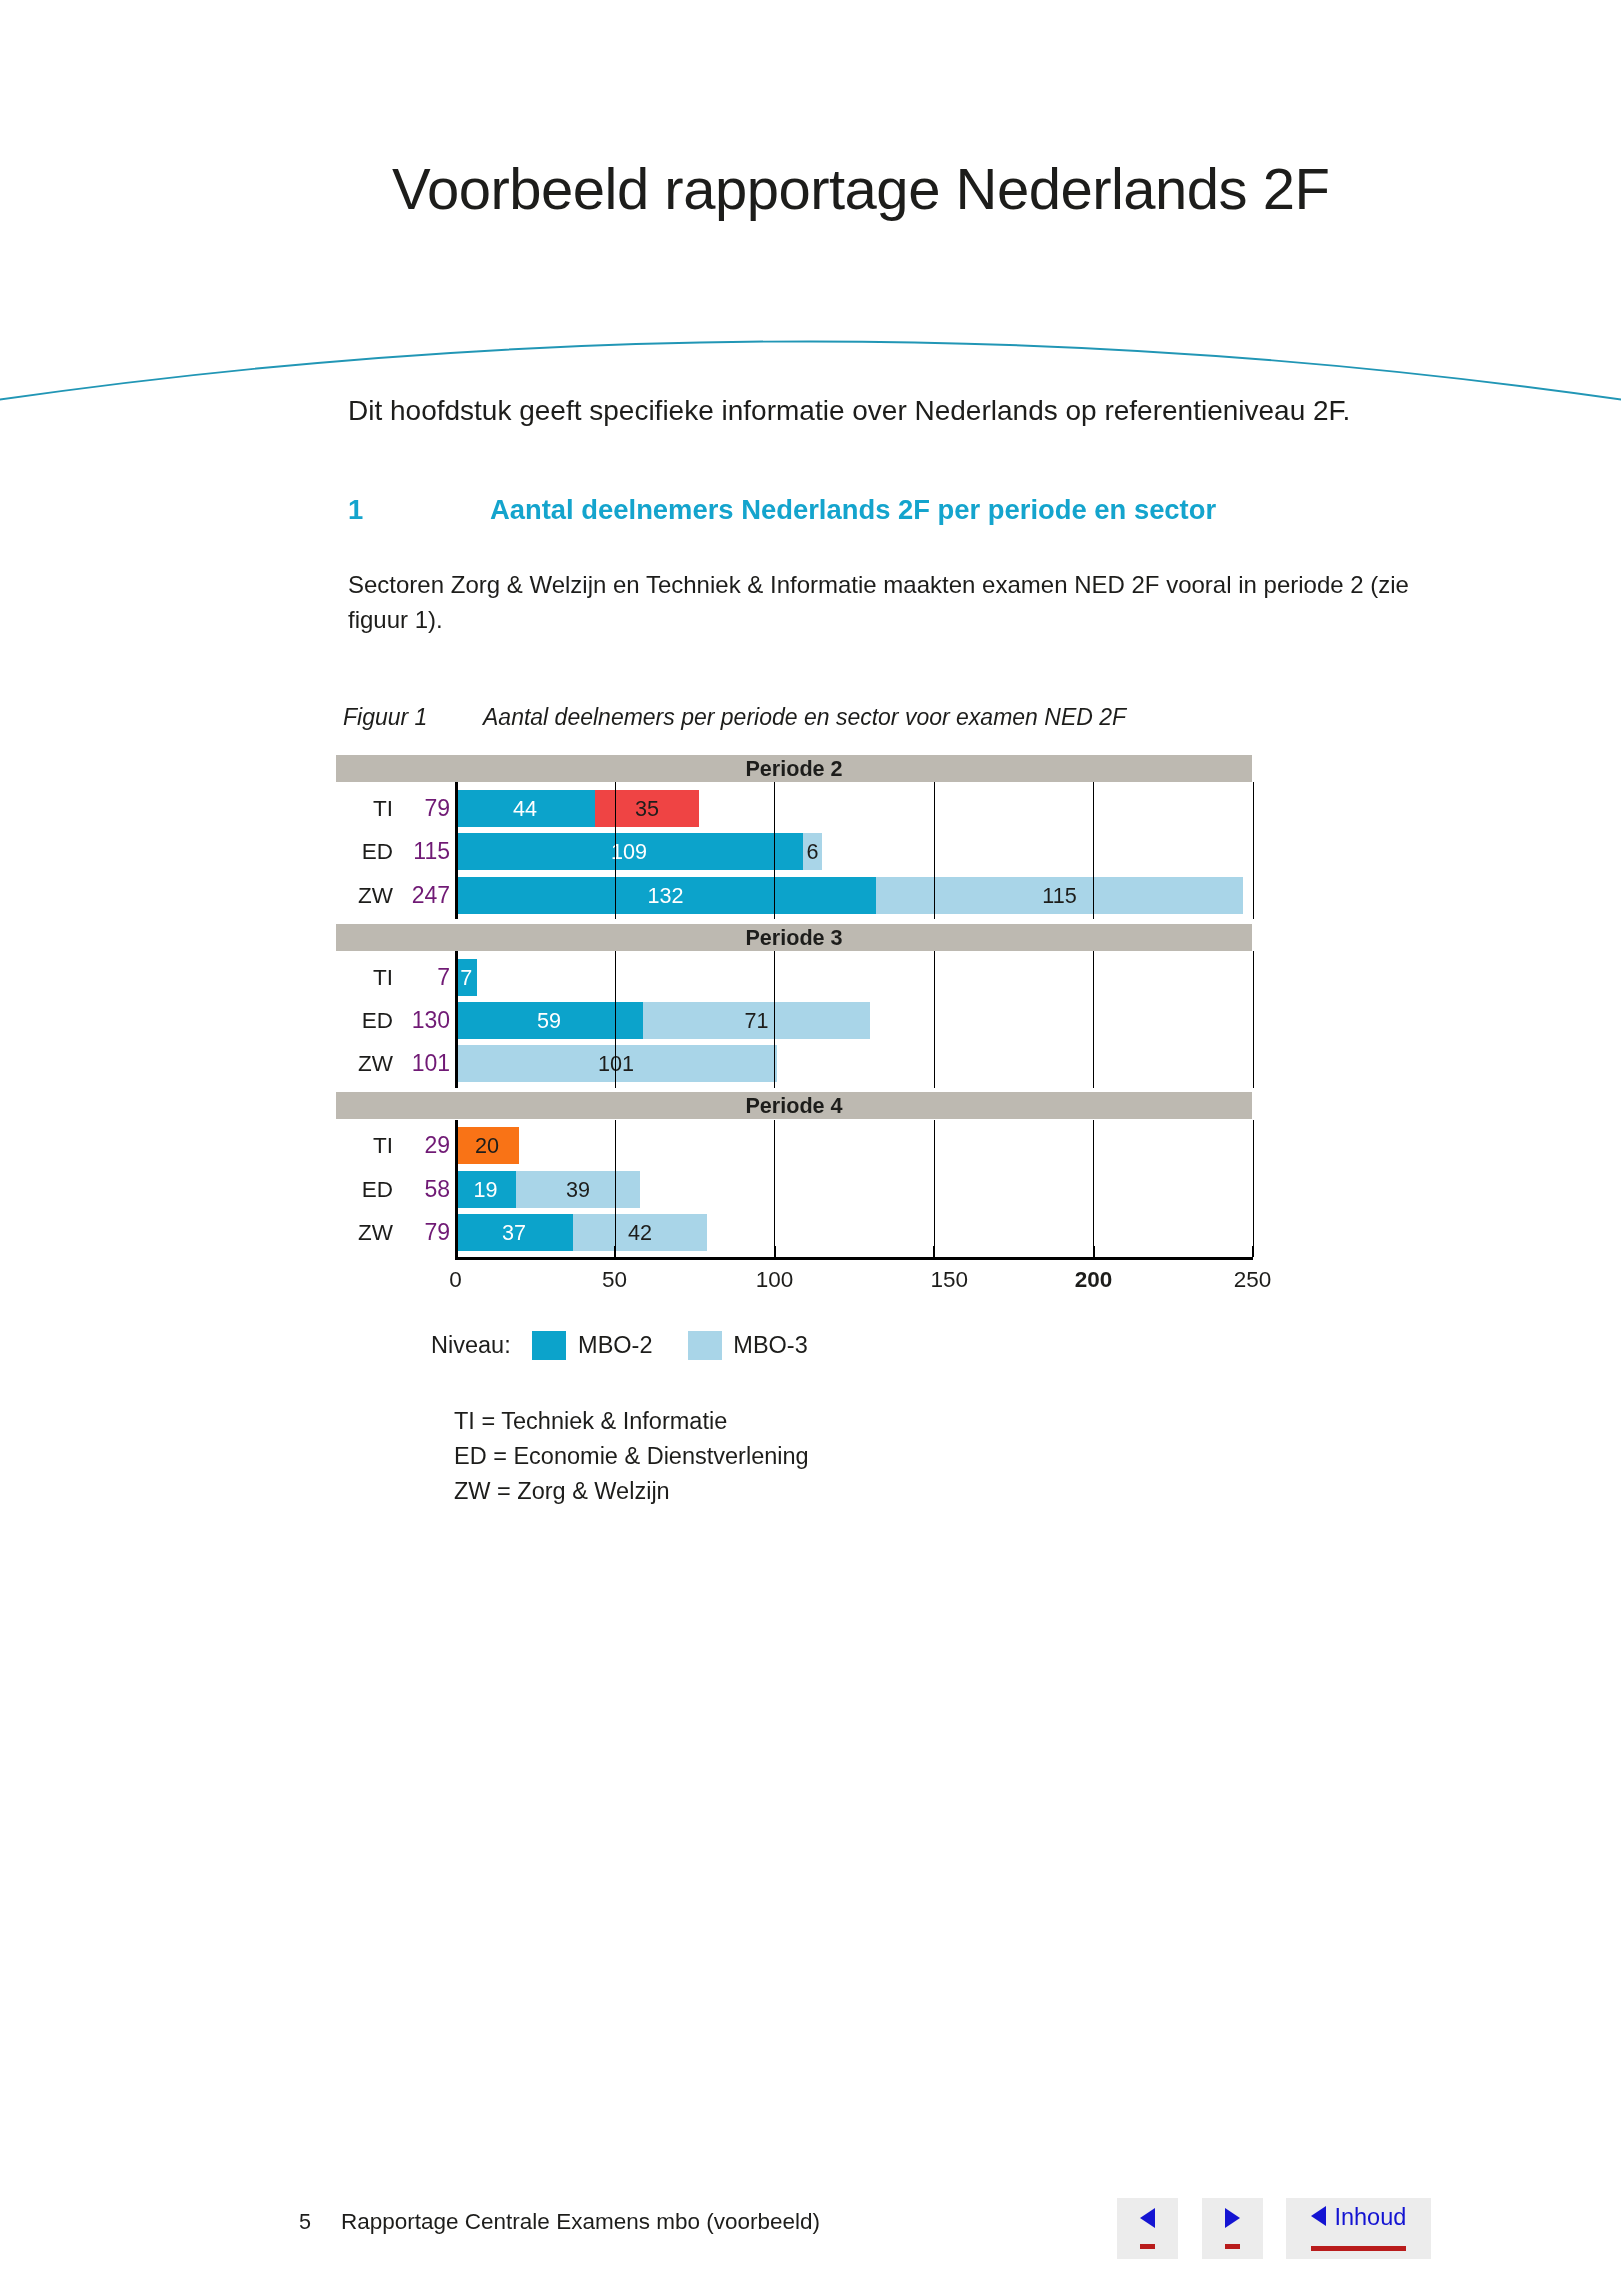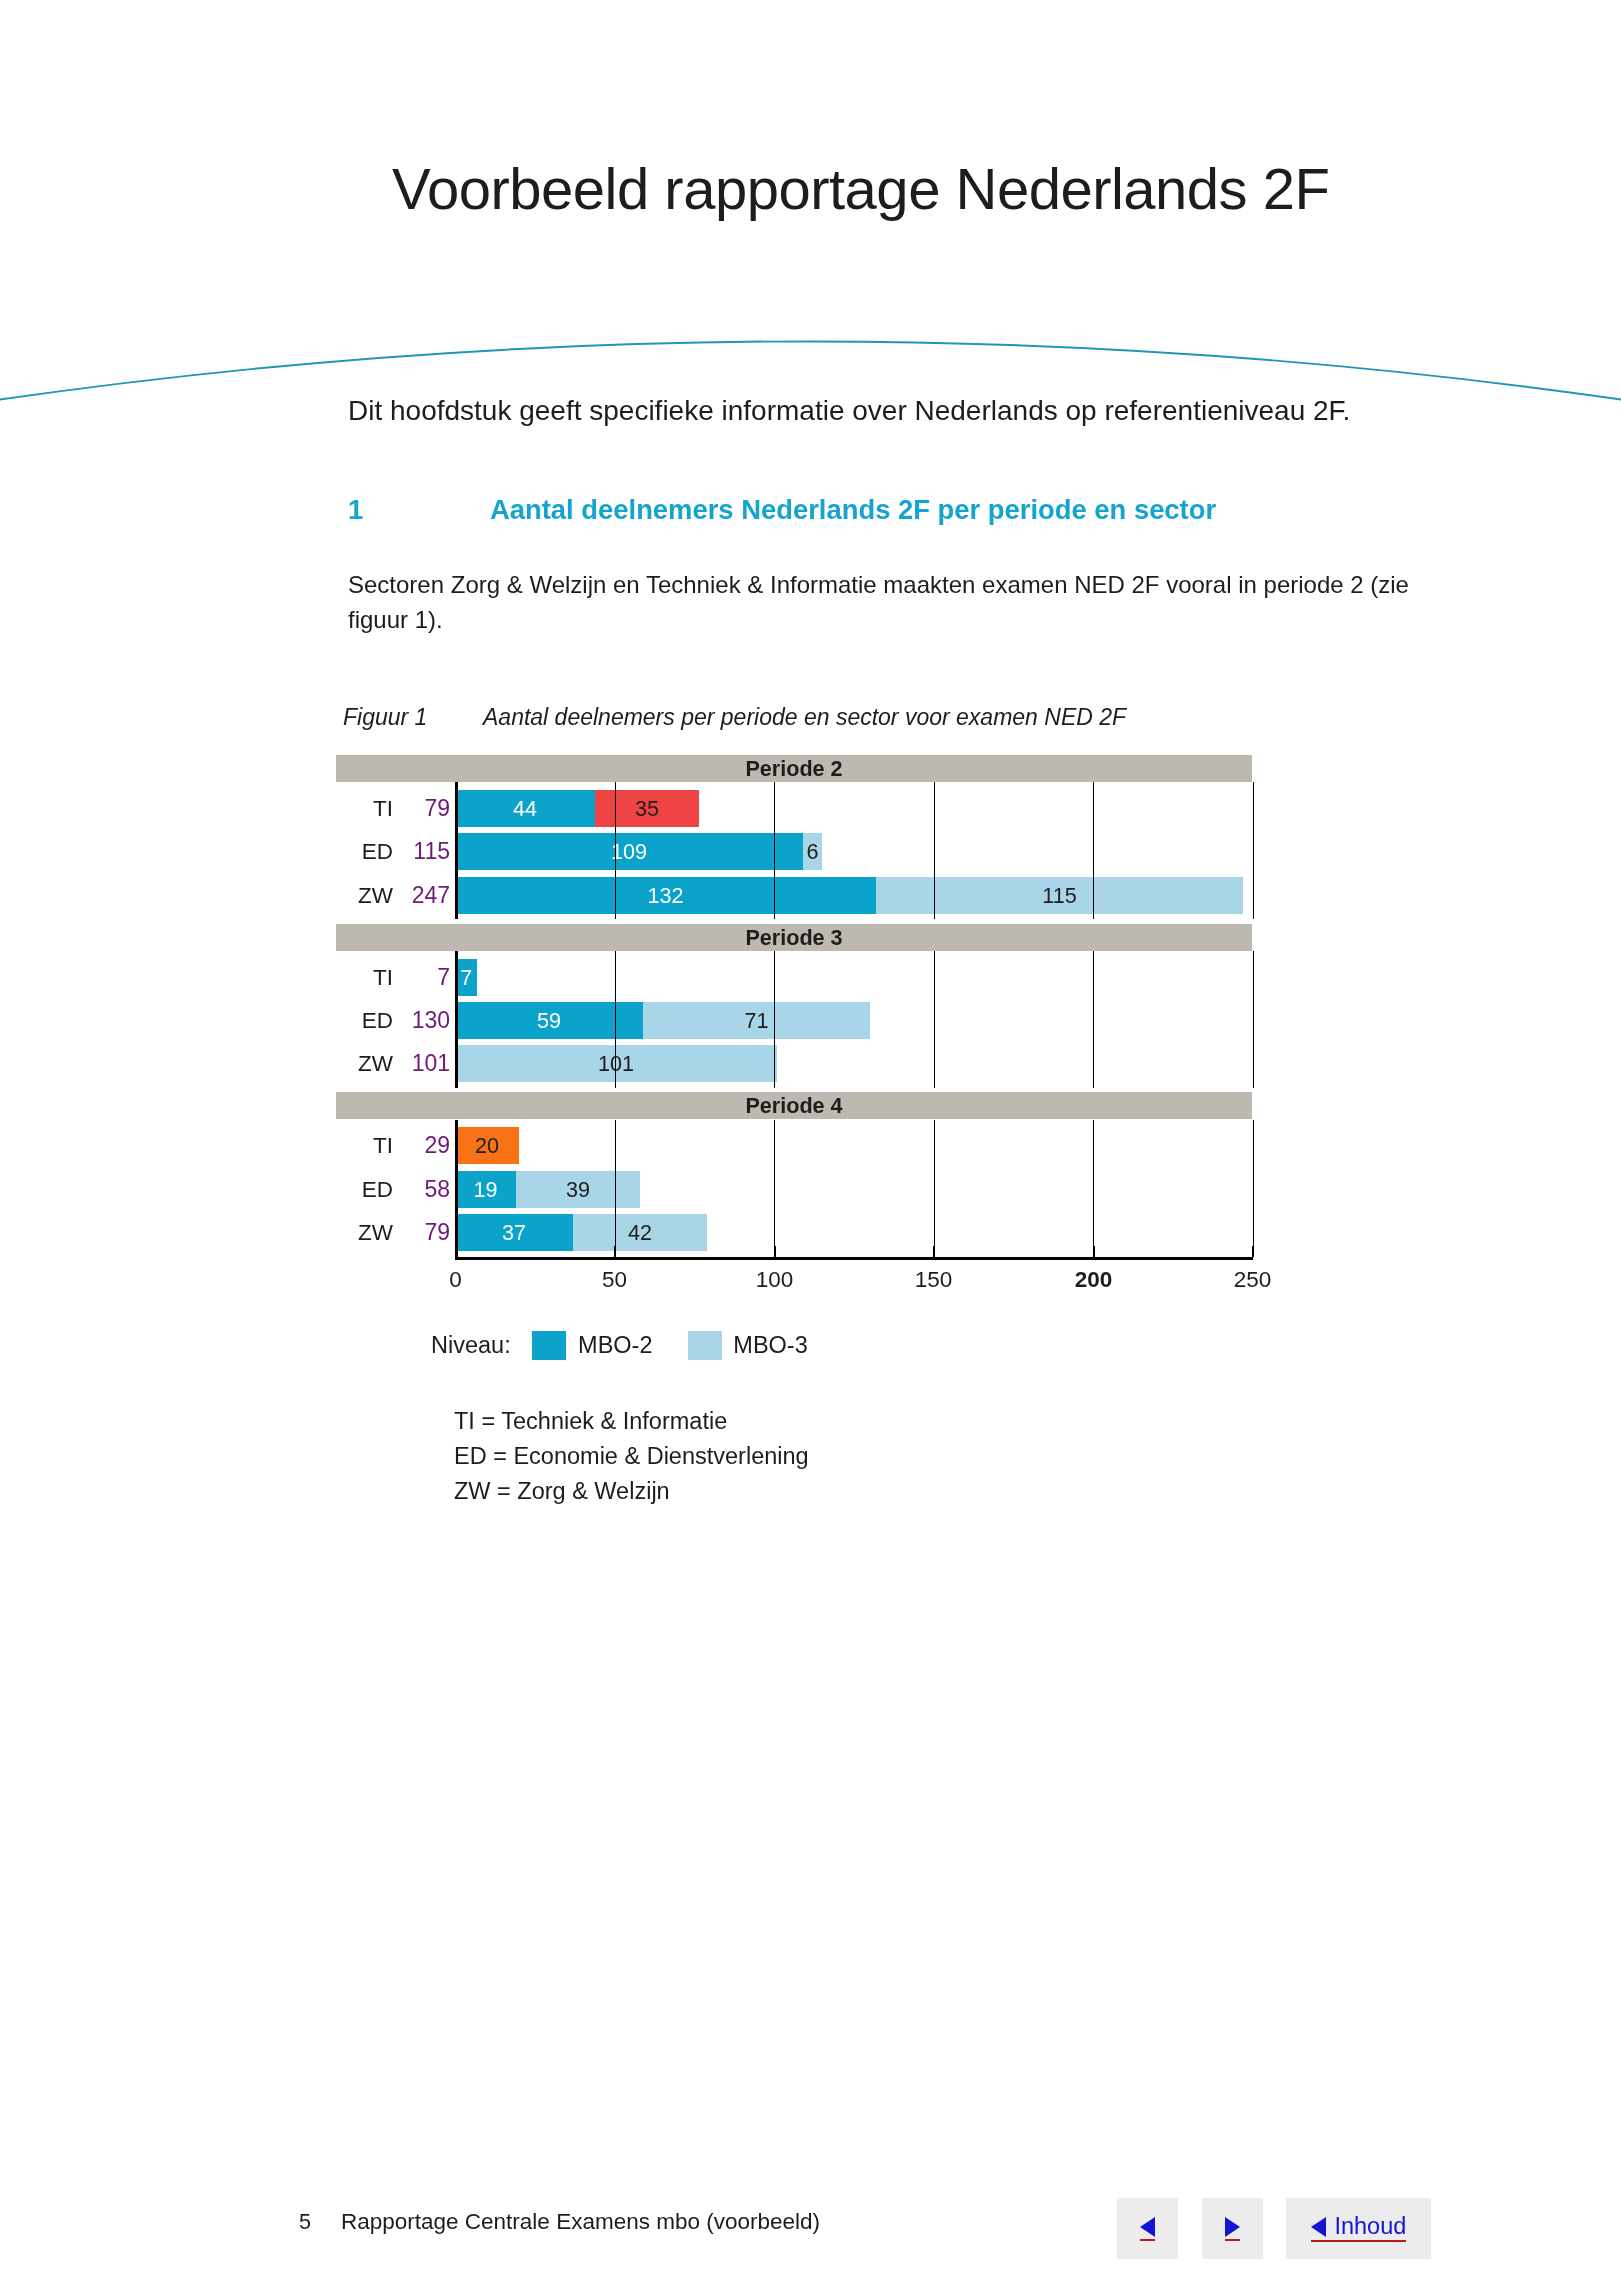--- a/index.html
+++ b/index.html
@@ -249,24 +249,23 @@
     top: 2198px;
     height: 61px;
     background: #ececec;
     display: flex;
     align-items: center;
     justify-content: center;
     color: #1414d2;
     font-size: 23.5px;
   }
   .nav-btn .underline-wrap {
-    border-bottom: 2px solid #b91c1c;
-    padding-bottom: 2px;
+    border-bottom: 5px solid #b91c1c;
+    padding-bottom: 16px;
     display: flex;
-    align-items: center;
     line-height: 1;
   }
   .nav-prev { left: 1117px; width: 61px; }
   .nav-next { left: 1202px; width: 61px; }
   .nav-toc  { left: 1286px; width: 145px; }
   .tri {
     display: inline-block;
     width: 0;
     height: 0;
   }
@@ -401,21 +400,21 @@
       <div class="gridline" style="left: 798px;"></div>
     </div>
     <div class="x-axis-line" style="top: 502px;"></div>
     <div class="x-tick" style="left: 119px; top: 491px;"></div>
     <div class="x-tick-label" style="left: 119px; top: 512px;">0</div>
     <div class="x-tick" style="left: 278px; top: 491px;"></div>
     <div class="x-tick-label" style="left: 278px; top: 512px;">50</div>
     <div class="x-tick" style="left: 438px; top: 491px;"></div>
     <div class="x-tick-label" style="left: 438px; top: 512px;">100</div>
     <div class="x-tick" style="left: 597px; top: 491px;"></div>
-    <div class="x-tick-label" style="left: 597px; top: 512px;">150</div>
+    <div class="x-tick-label" style="left: 597px; top: 512px; text-align: right;">150</div>
     <div class="x-tick" style="left: 757px; top: 491px;"></div>
     <div class="x-tick-label" style="left: 757px; top: 512px; font-weight: bold;">200</div>
     <div class="x-tick" style="left: 916px; top: 491px;"></div>
     <div class="x-tick-label" style="left: 916px; top: 512px;">250</div>
   </div>
 
 <div class="legend">
   <span class="legend-title">Niveau:</span>
   <span class="legend-item">
     <span class="legend-swatch mbo2"></span>

